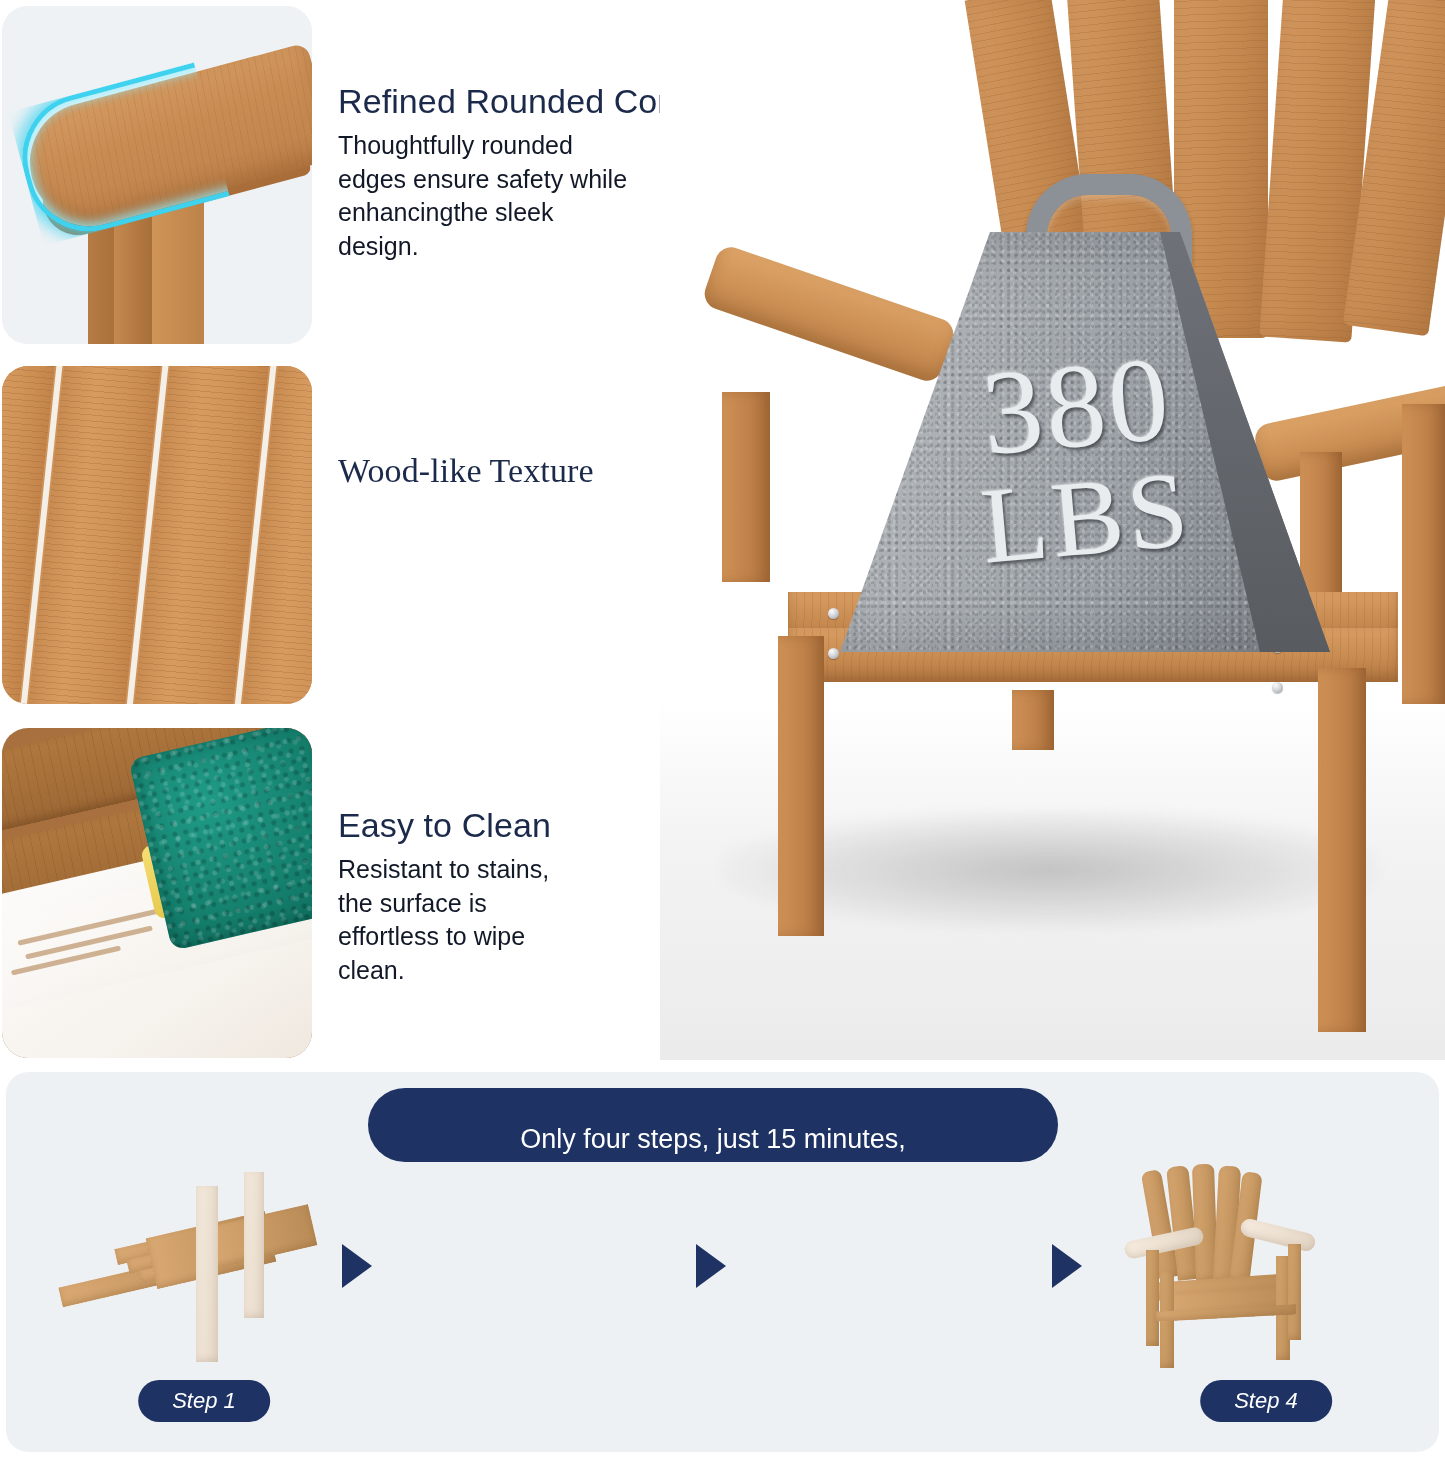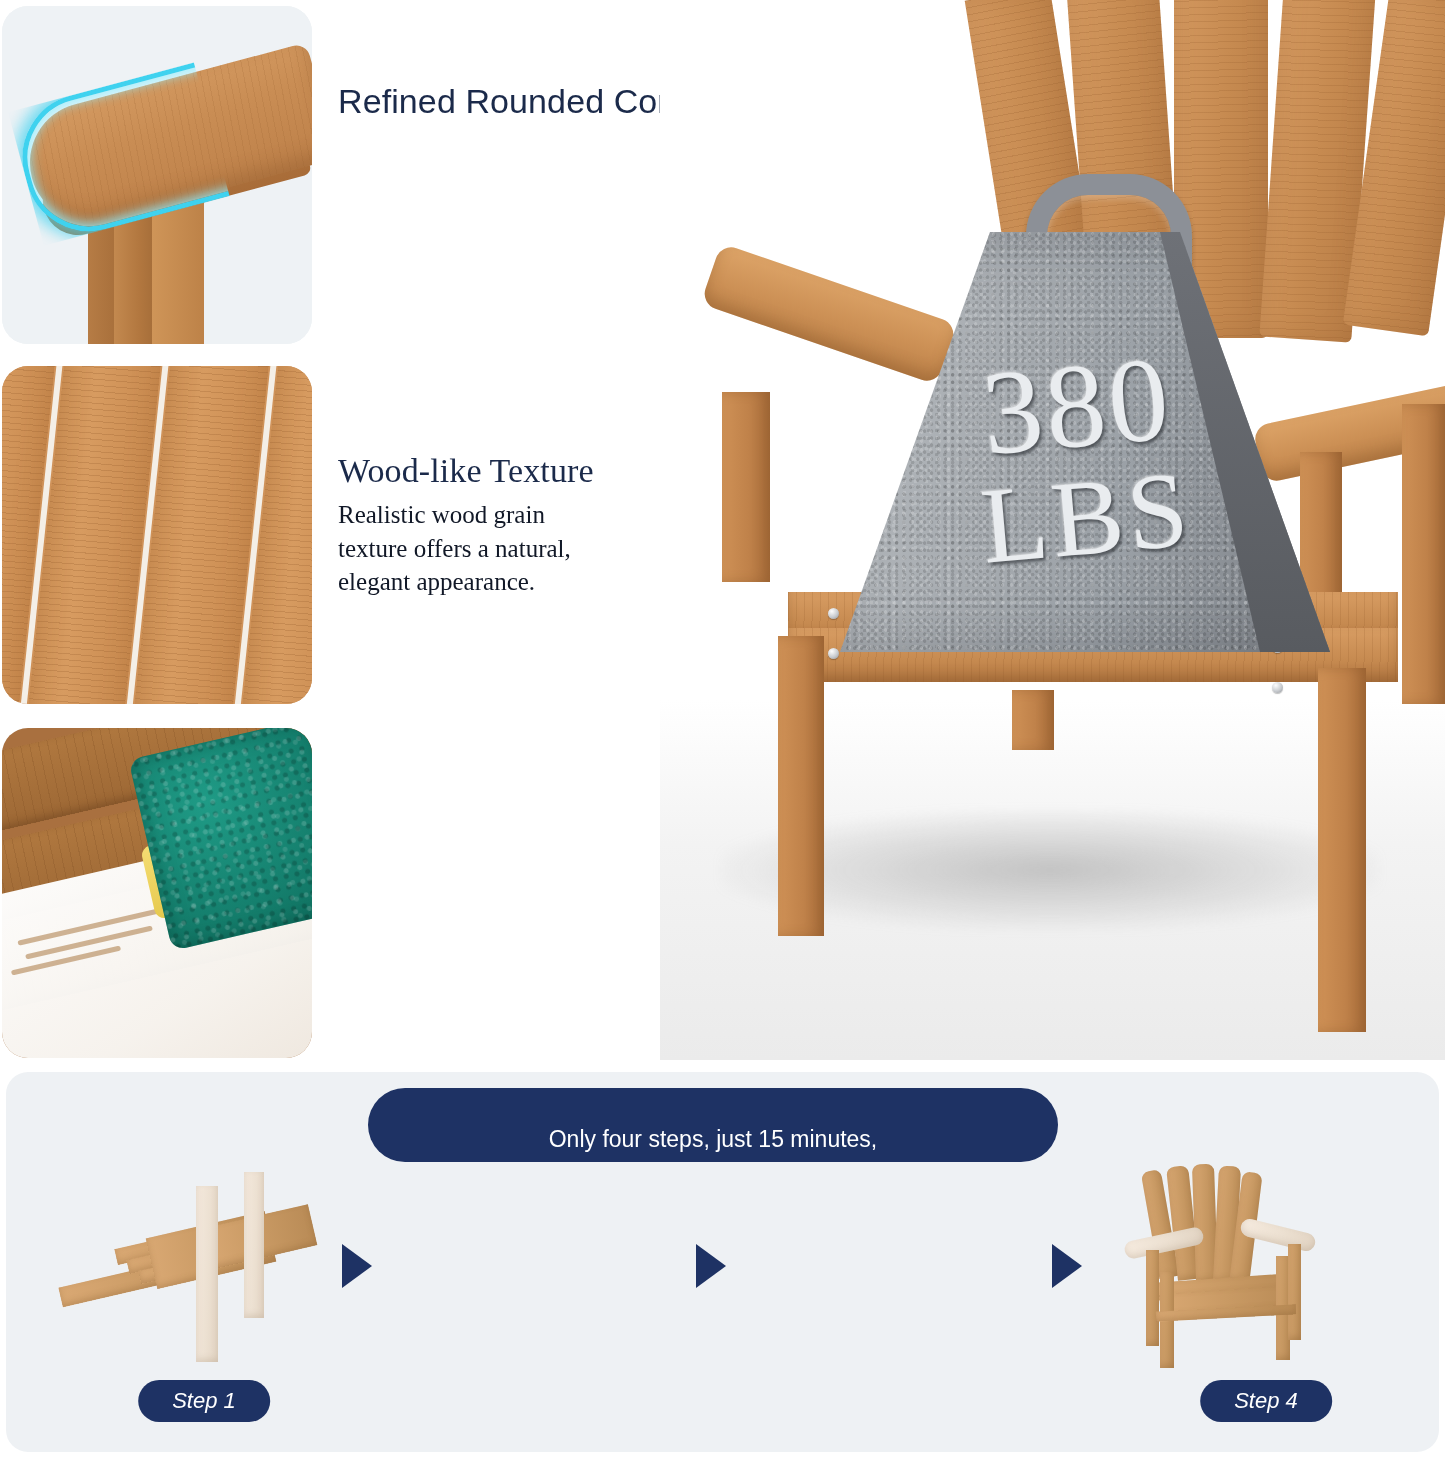--- a/index.html
+++ b/index.html
@@ -309,21 +309,21 @@
     position: absolute;
     left: 362px; top: 16px;
     width: 690px; height: 74px;
     background: #1e3264;
     border-radius: 40px;
     display: flex; flex-direction: column;
     align-items: center; justify-content: center;
     color: #ffffff;
     text-align: center;
   }
-  .callout div { font-size: 23px; line-height: 1.28; white-space: nowrap; margin-top: 29px; }
+  .callout div { font-size: 27px; line-height: 1.28; white-space: nowrap; margin-top: 29px; }
 
   .steps {
     position:absolute; left:0; top:96px; width:100%; height:284px;
   }
   .step {
     position:absolute; top:0; width:300px; height:284px;font-style:italic;
   }
   .step.p1 { left: 48px; }
   .step.p2 { left: 398px; }
   .step.p3 { left: 768px; }
@@ -400,27 +400,31 @@
       <div class="foam-streak" style="left:14px; top:196px; width:150px;"></div>
       <div class="foam-streak" style="left:22px; top:212px; width:130px;"></div>
       <div class="foam-streak" style="left:8px;  top:230px; width:112px;"></div>
       <div class="sponge-yellow"></div>
       <div class="sponge-green"></div>
     </div>
   </div>
 
   <div class="feature-text f1">
     <div class="feat-title">Refined Rounded Corners</div>
+    <div class="feat-body" style="max-width:300px;">Thoughtfully rounded edges ensure safety while enhancingthe sleek design.</div>
   </div>
 
   <div class="feature-text f2">
     <div class="feat-title">Wood-like Texture</div>
-    <div class="feat-body" style="max-width:335px;">Realistic wood grain texture offers a natural, elegant appearance.</div>
-  </div>
-
+  </div>
+
+  <div class="feature-text f3">
+    <div class="feat-title">Easy to Clean</div>
+    <div class="feat-body" style="max-width:340px;">Resistant to stains, the surface is effortless to wipe clean.</div>
+  </div>
 </div>
 
 <div class="hero">
   <div class="hero-floor"></div>
   <div class="hero-shadow"></div>
 
   <div class="back-slat" style="left:330px; top:-8px;  width:86px;  height:330px; transform:rotate(-9deg); border-radius:0 0 6px 6px;"></div>
   <div class="back-slat" style="left:418px; top:-26px; width:92px;  height:356px; transform:rotate(-4deg); border-radius:0 0 6px 6px;"></div>
   <div class="back-slat" style="left:514px; top:-34px; width:94px;  height:372px; transform:rotate(0deg);  border-radius:0 0 6px 6px;"></div>
   <div class="back-slat" style="left:612px; top:-26px; width:92px;  height:366px; transform:rotate(4deg);  border-radius:0 0 6px 6px;"></div>

